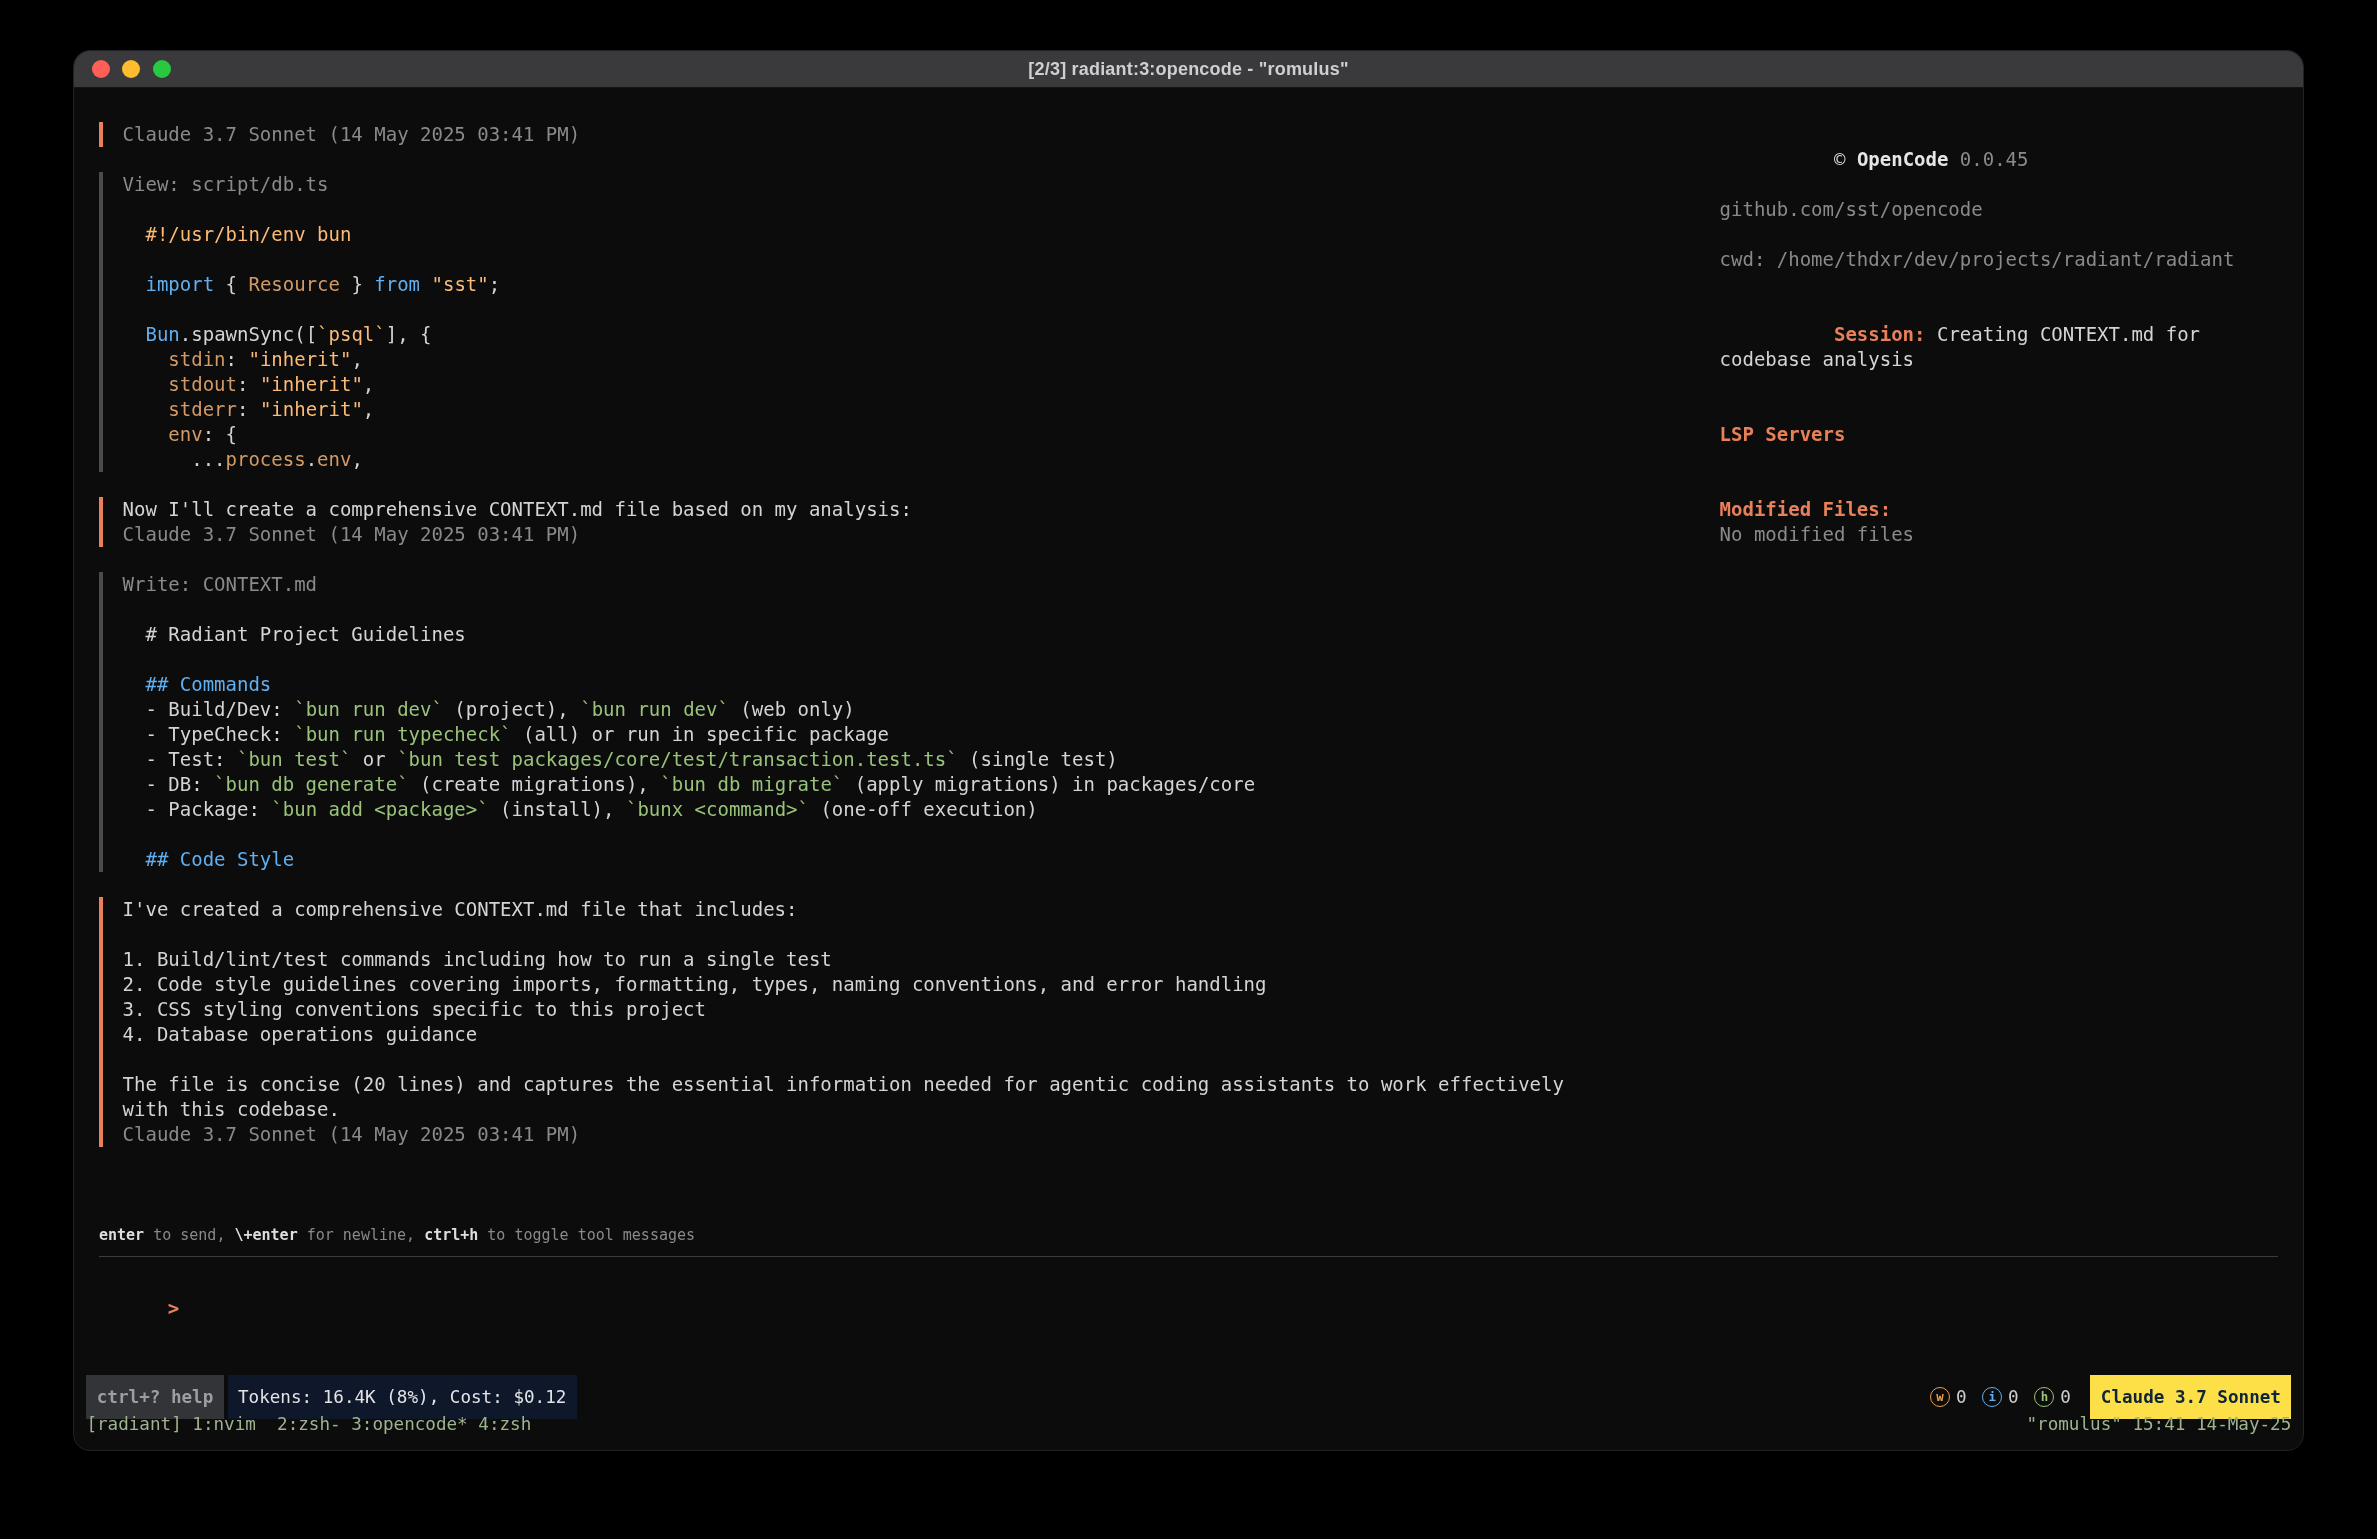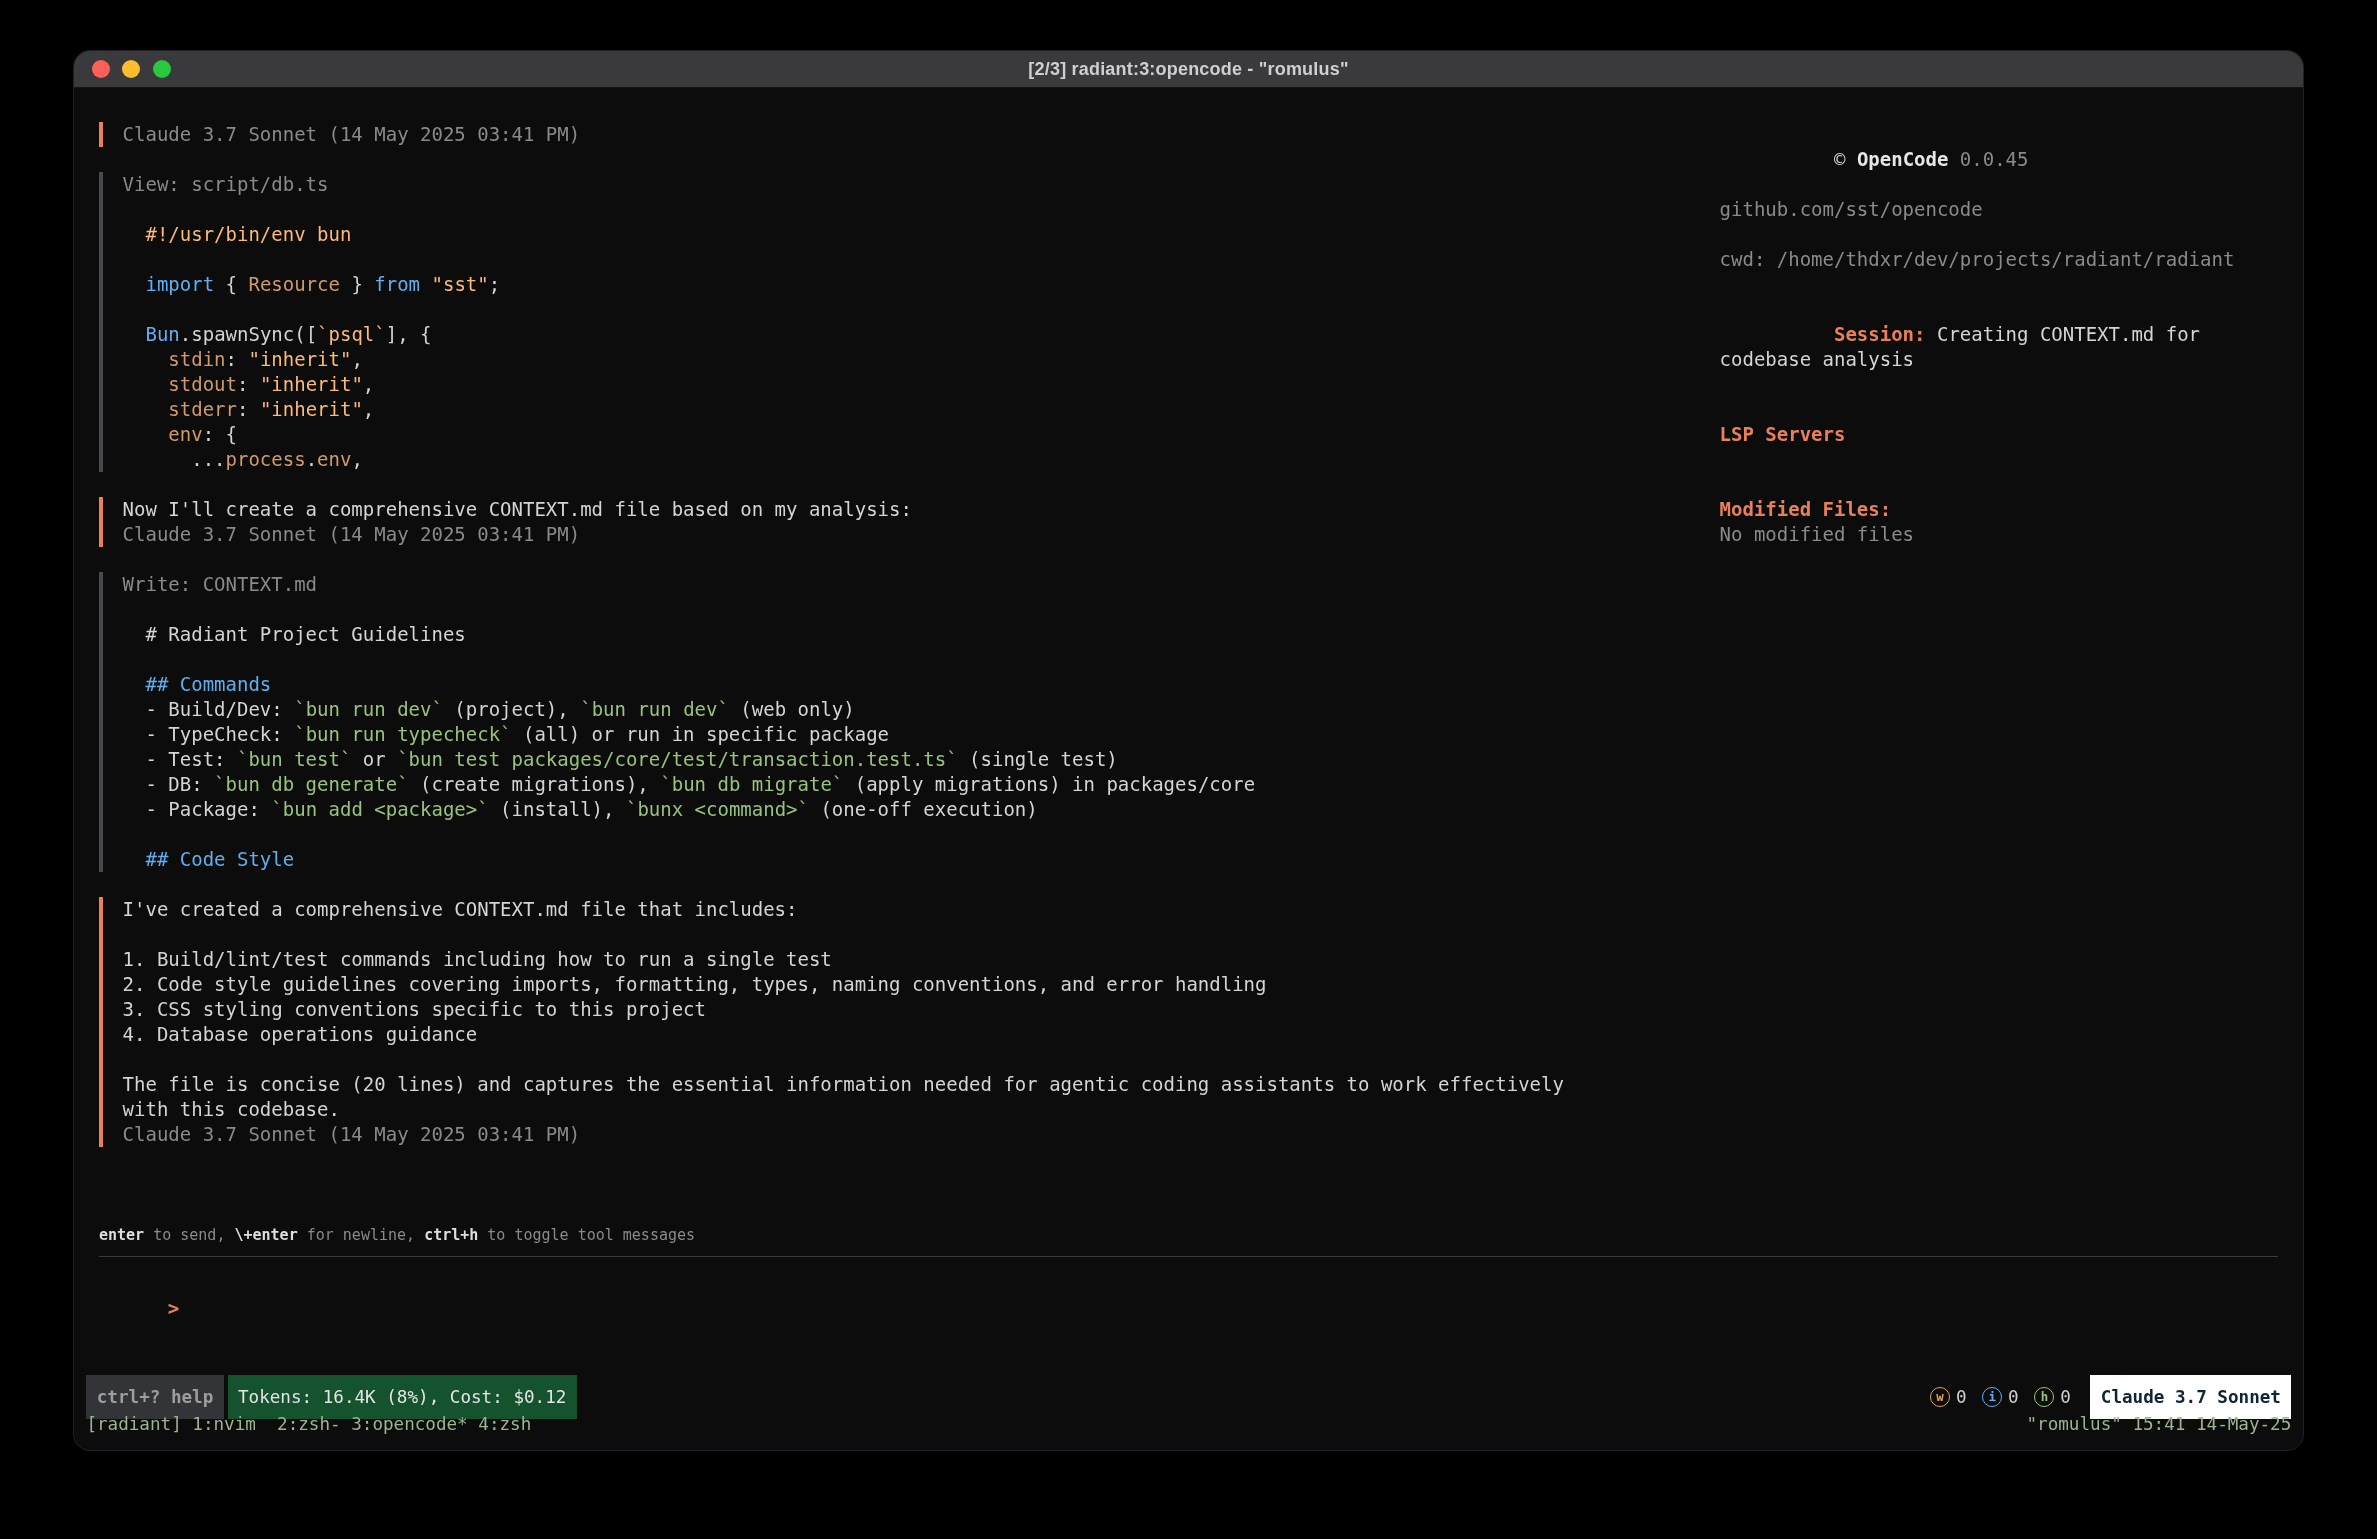--- a/index.html
+++ b/index.html
@@ -56,29 +56,29 @@
   .sb-gap { height:25px; }
   .sb-gap2 { height:50px; }
   .sb-label { color:#e8805a; font-weight:bold; }
   .sb-white { color:#d4d4d4; }
 
   
   .footer { flex:none; padding:0 11.7px 13px 12.4px; }
   .statusbar { display:flex; align-items:center; height:26px; font-size:17.6px; }
   .chip { height:44px; display:flex; align-items:center; padding:0 10.4px; white-space:pre; }
   .chip-help { background:#323438; color:#9e9ea2; font-weight:bold; }
-  .chip-tokens { background:#14532d; color:#e4e4e6; margin-left:3.9px; }
+  .chip-tokens { background:#0f172a; color:#e4e4e6; margin-left:3.9px; }
   .sb-right { margin-left:auto; display:flex; align-items:center; gap:19.6px; }
   .diag { display:flex; align-items:center; gap:15.7px; }
   .diag-item { display:inline-flex; align-items:center; gap:5.9px; }
   .diag-badge { display:inline-flex; width:20px; height:20px; border-radius:50%;
     border:1.3px solid currentColor; align-items:center; justify-content:center;
     font-size:12.4px; font-weight:bold; }
   .diag-count { color:#cfcfcf; font-size:17.6px; }
-  .chip-model { background:#ffffff; color:#0e2438; font-weight:bold; }
+  .chip-model { background:#fde047; color:#0e2438; font-weight:bold; }
 
   .tmux { display:flex; justify-content:space-between; font-size:17.6px; line-height:26px;
     color:#9db48f; white-space:pre; margin-top:1.3px; }
 </style>
 </head>
 <body>
 
 <div class="window">
 
   <div class="titlebar">

